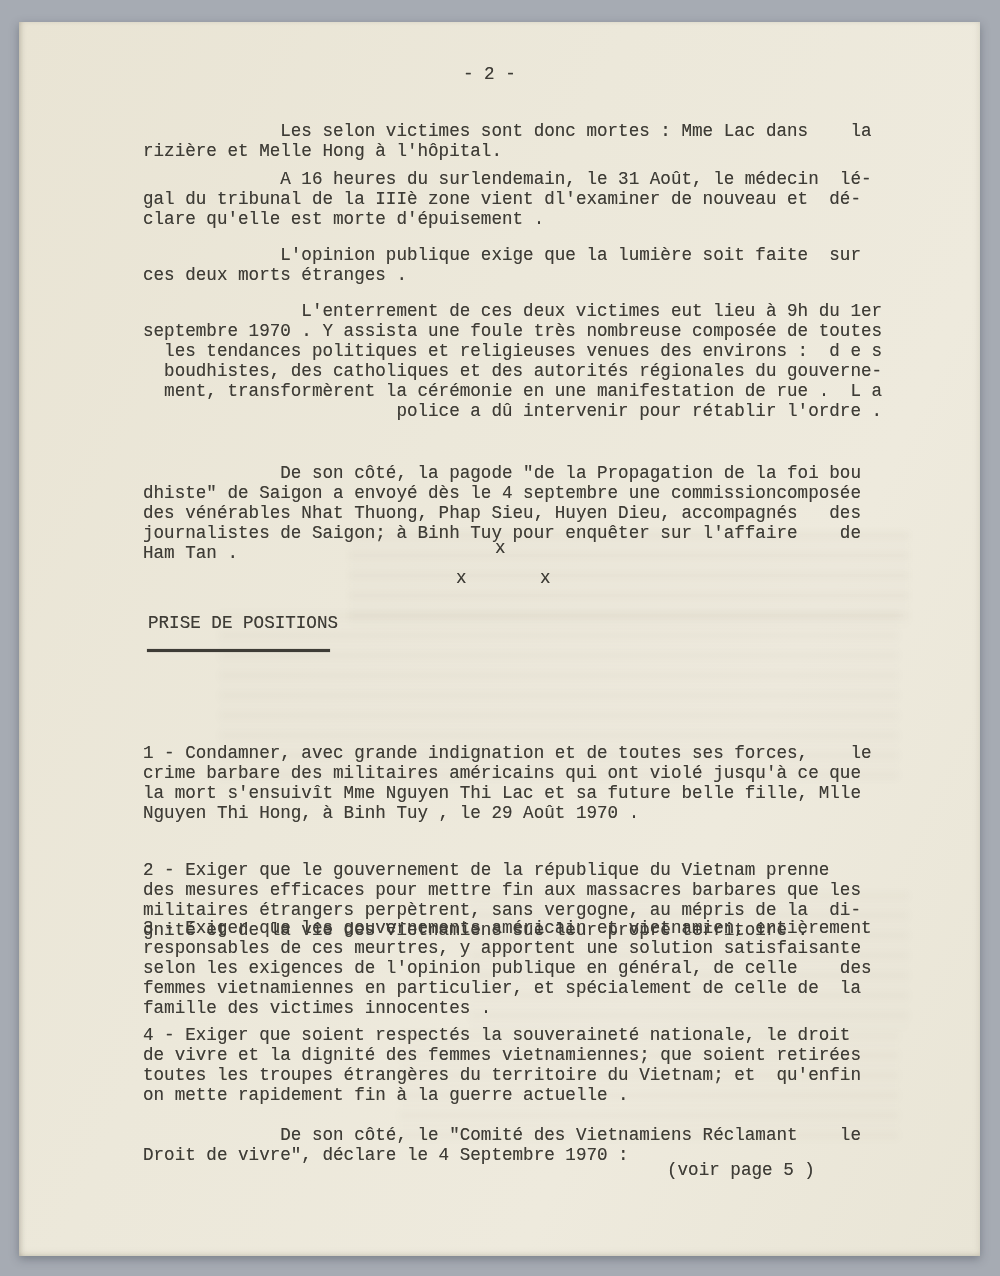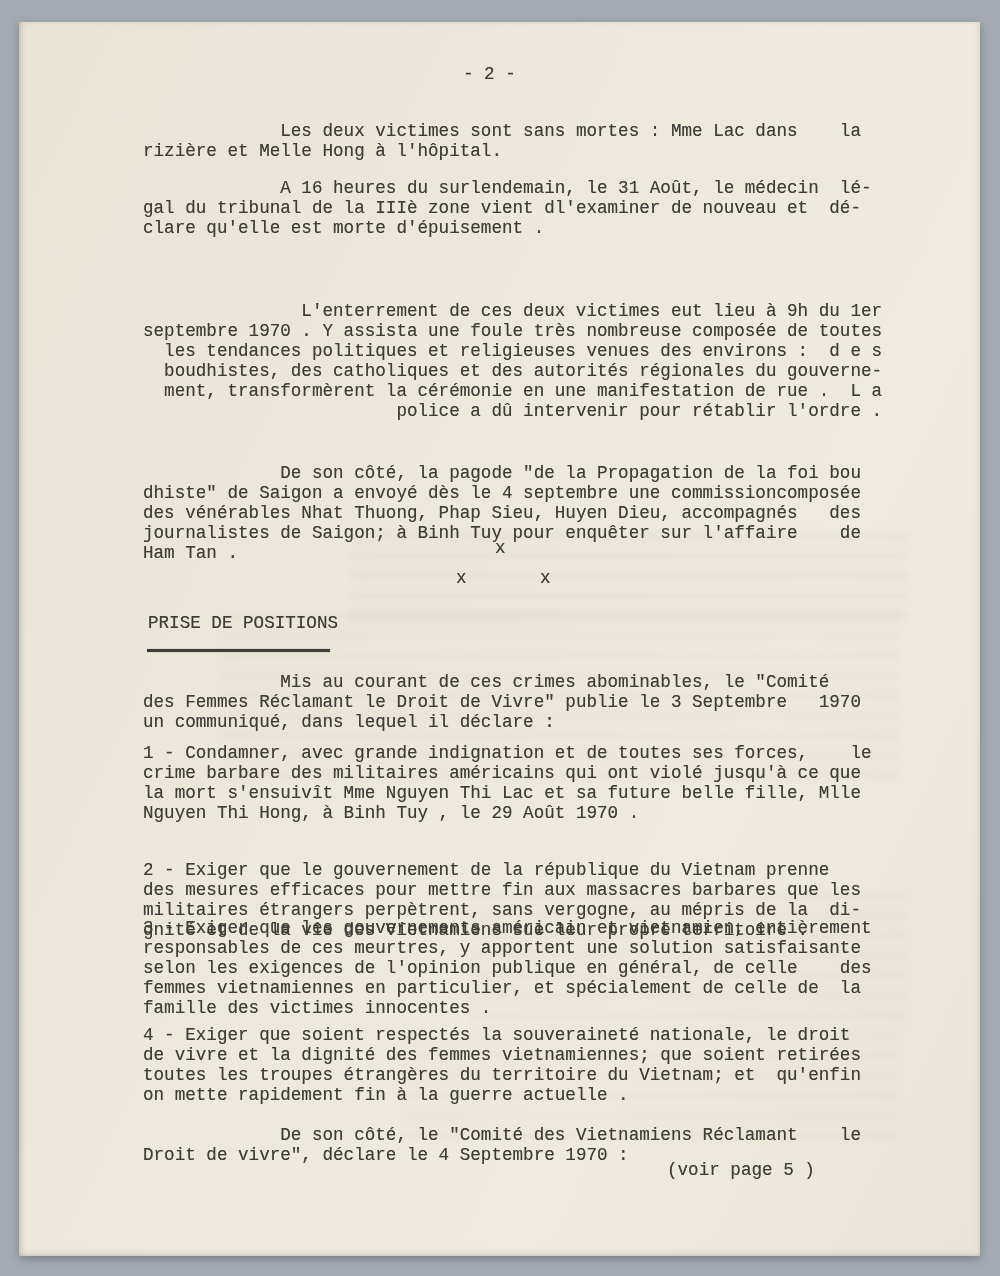--- a/index.html
+++ b/index.html
@@ -60,27 +60,29 @@
 
 <div class="paper">
 
   <div class="smudge" style="left:330px; top:510px; width:560px; height:95px;"></div>
   <div class="smudge" style="left:200px; top:590px; width:680px; height:170px; opacity:0.4;"></div>
   <div class="smudge" style="left:450px; top:870px; width:440px; height:140px; opacity:0.4;"></div>
   <div class="smudge" style="left:380px; top:1010px; width:500px; height:110px; opacity:0.35;"></div>
 
   <div class="tw" style="left:444px; top:42px;">- 2 -</div>
 
-  <div class="tw" style="top:99px;">             Les deux victimes sont sans mortes : Mme Lac dans    la
+  <div class="tw" style="top:99px;">             Les selon victimes sont donc mortes : Mme Lac dans    la
 rizière et Melle Hong à l'hôpital.</div>
 
-  <div class="tw" style="top:156px;">             A 16 heures du surlendemain, le 31 Août, le médecin  lé-
+  <div class="tw" style="top:147px;">             A 16 heures du surlendemain, le 31 Août, le médecin  lé-
 gal du tribunal de la IIIè zone vient dl'examiner de nouveau et  dé-
 clare qu'elle est morte d'épuisement .</div>
 
+  <div class="tw" style="top:223px;">             L'opinion publique exige que la lumière soit faite  sur
+ces deux morts étranges .</div>
 
   <div class="tw" style="top:279px;text-align:right;">             L'enterrement de ces deux victimes eut lieu à 9h du 1er
 septembre 1970 . Y assista une foule très nombreuse composée de toutes
 les tendances politiques et religieuses venues des environs :  d e s
 boudhistes, des catholiques et des autorités régionales du gouverne-
 ment, transformèrent la cérémonie en une manifestation de rue .  L a
 police a dû intervenir pour rétablir l'ordre .</div>
 
   <div class="tw" style="top:403px;margin-top:38px;">             De son côté, la pagode "de la Propagation de la foi bou
 dhiste" de Saigon a envoyé dès le 4 septembre une commissioncomposée
@@ -88,23 +90,20 @@
 journalistes de Saigon; à Binh Tuy pour enquêter sur l'affaire    de
 Ham Tan .</div>
 
   <span class="xmark" style="left:476px; top:516px;">x</span>
   <span class="xmark" style="left:437px; top:546px;">x</span>
   <span class="xmark" style="left:521px; top:546px;">x</span>
 
   <div class="tw" style="left:129px; top:591px;">PRISE DE POSITIONS</div>
   <div class="rule" style="left:128px; top:627px; width:183px; height:3px;"></div>
 
-  <div class="tw" style="top:650px;">             Mis au courant de ces crimes abominables, le "Comité
-des Femmes Réclamant le Droit de Vivre" publie le 3 Septembre   1970
-un communiqué, dans lequel il déclare :</div>
 
   <div class="tw" style="top:721px;">1 - Condamner, avec grande indignation et de toutes ses forces,    le
 crime barbare des militaires américains qui ont violé jusqu'à ce que
 la mort s'ensuivît Mme Nguyen Thi Lac et sa future belle fille, Mlle
 Nguyen Thi Hong, à Binh Tuy , le 29 Août 1970 .</div>
 
   <div class="tw" style="top:806px;margin-top:32px;">2 - Exiger que le gouvernement de la république du Vietnam prenne
 des mesures efficaces pour mettre fin aux massacres barbares que les
 militaires étrangers perpètrent, sans vergogne, au mépris de la  di-
 gnité et de la vie des Vietnamiens sue leur propre territoire .</div>

